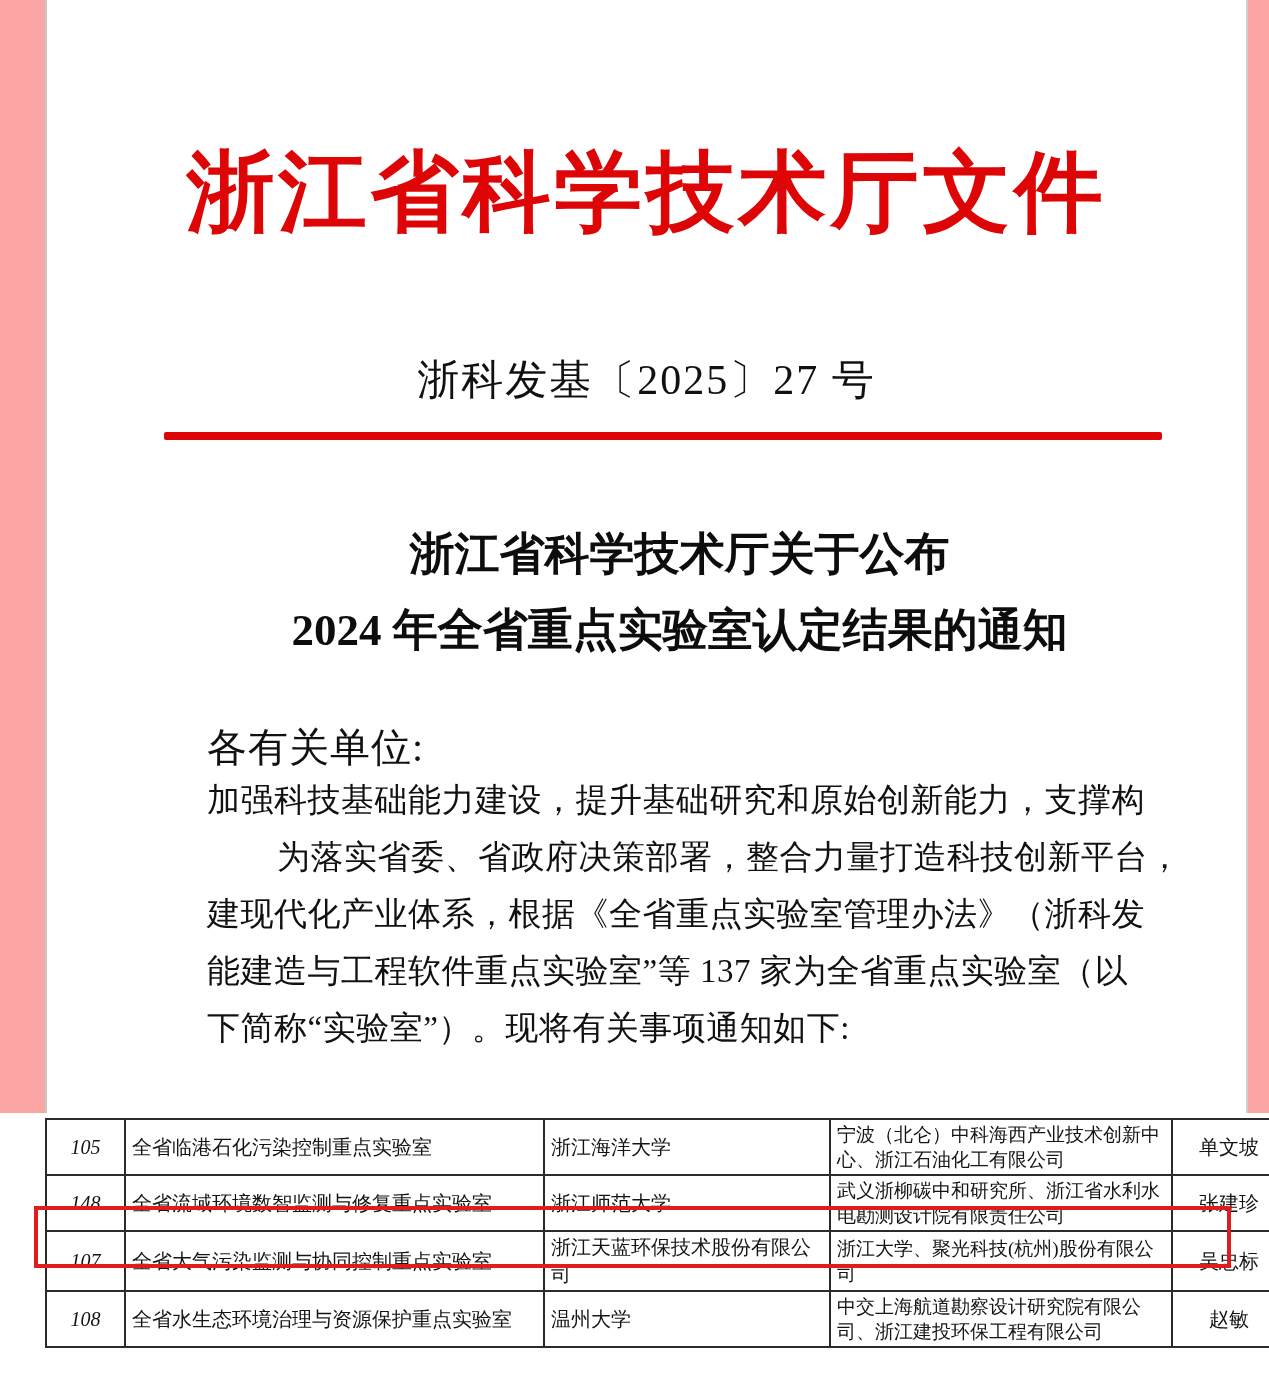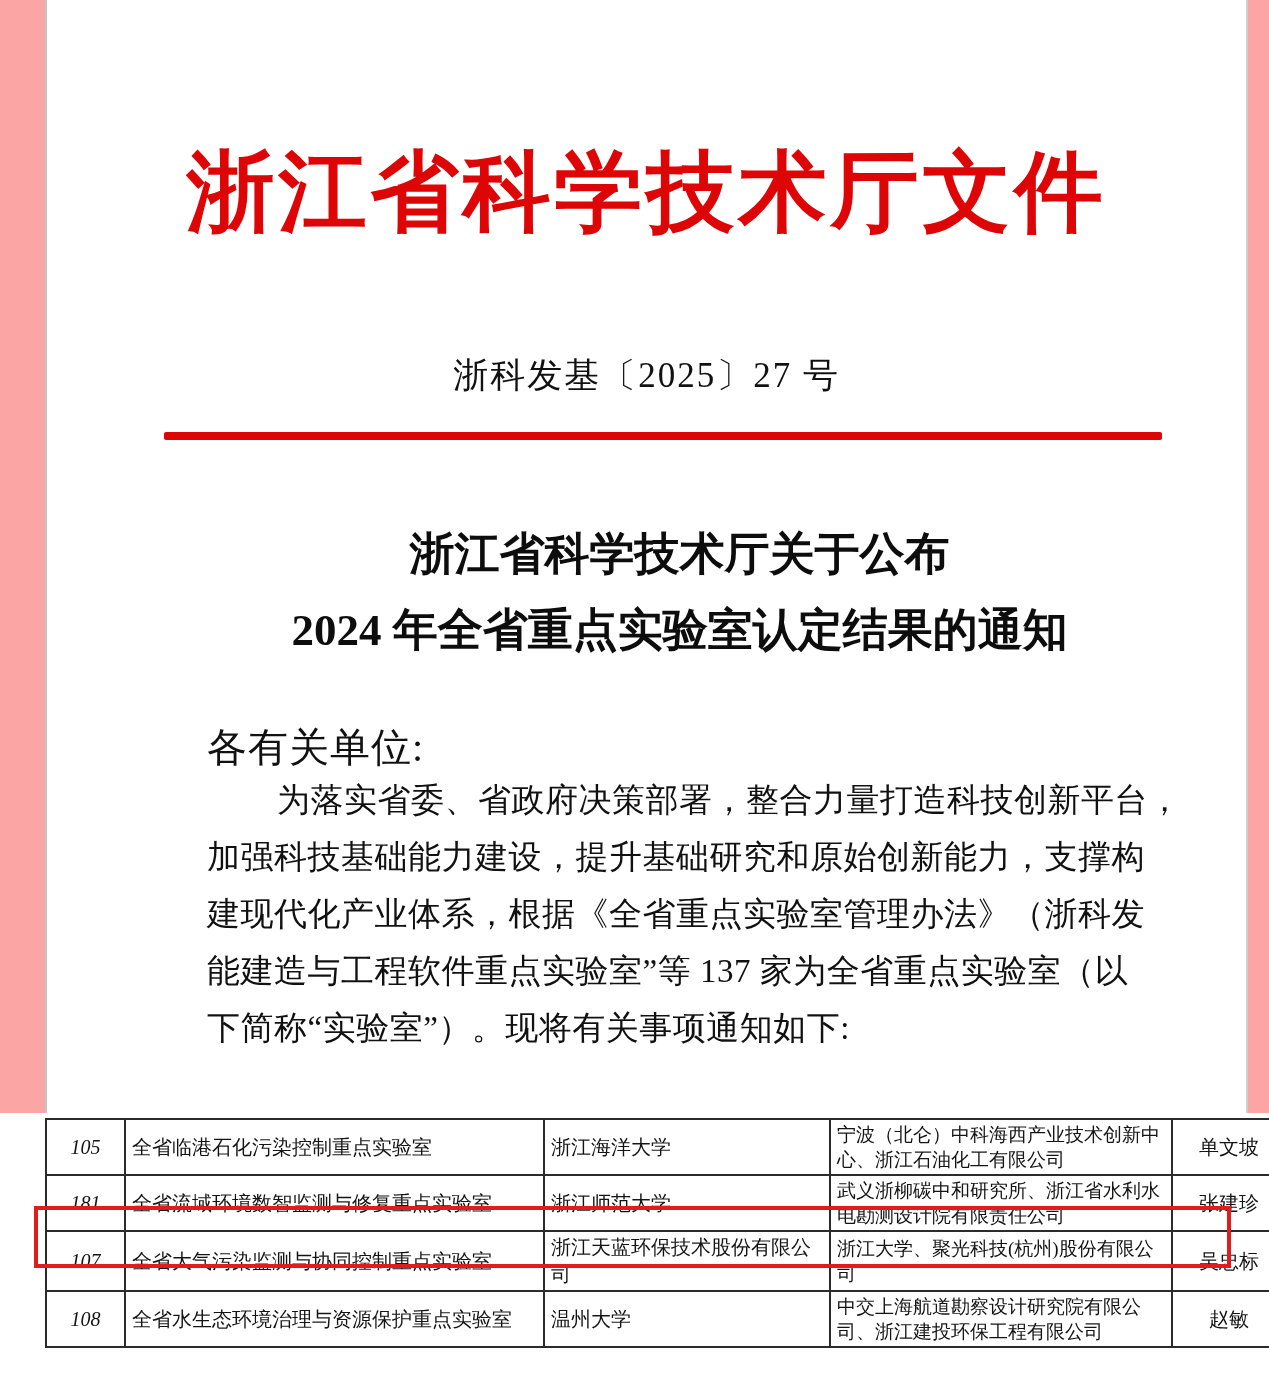--- a/index.html
+++ b/index.html
@@ -25,21 +25,21 @@
     position:absolute;left:0;top:138px;width:100%;
     text-align:center;
     font-size:88px;font-weight:bold;
     letter-spacing:4px;
     color:#dd0505;
     line-height:1.25;
     white-space:nowrap;
   }
   .doc-number{
     position:absolute;left:0;top:352px;width:100%;
-    text-align:center;font-size:35px;color:#111;
+    text-align:center;font-size:42px;color:#111;
     letter-spacing:2px;white-space:nowrap;
   }
   .red-rule{
     position:absolute;left:117px;top:432px;width:998px;height:8px;
     background:#dd0505;border-radius:2px;
   }
   .notice-title{
     position:absolute;left:0;top:516px;width:100%;
     text-align:center;font-size:45px;font-weight:bold;color:#0d0d0d;
     line-height:76px;white-space:nowrap;padding-left:33px;
@@ -97,42 +97,42 @@
       <div class="red-rule"></div>
 
       <div class="notice-title">
         <div>浙江省科学技术厅关于公布</div>
         <div>2024 年全省重点实验室认定结果的通知</div>
       </div>
 
       <div class="salutation">各有关单位:</div>
 
       <div class="body-text" id="body-text">
+          <div class="body-line">加强科技基础能力建设，提升基础研究和原始创新能力，支撑构</div>
           <div class="body-line indent">为落实省委、省政府决策部署，整合力量打造科技创新平台，</div>
-          <div class="body-line">加强科技基础能力建设，提升基础研究和原始创新能力，支撑构</div>
           <div class="body-line">建现代化产业体系，根据《全省重点实验室管理办法》（浙科发</div>
           <div class="body-line">能建造与工程软件重点实验室”等 137 家为全省重点实验室（以</div>
           <div class="body-line">下简称“实验室”）。现将有关事项通知如下:</div>
         </div>
 
     </div>
   </div>
 
   <div class="bottom-band">
     <table class="lab-table">
       <tbody id="lab-tbody">
           <tr class="r0">
             <td class="c-no">105</td>
             <td class="c-lab">全省临港石化污染控制重点实验室</td>
             <td class="c-host">浙江海洋大学</td>
             <td class="c-partners">宁波（北仑）中科海西产业技术创新中心、浙江石油化工有限公司</td>
             <td class="c-director">单文坡</td>
           </tr>
           <tr class="r1">
-            <td class="c-no">181</td>
+            <td class="c-no">148</td>
             <td class="c-lab">全省流域环境数智监测与修复重点实验室</td>
             <td class="c-host">浙江师范大学</td>
             <td class="c-partners">武义浙柳碳中和研究所、浙江省水利水电勘测设计院有限责任公司</td>
             <td class="c-director">张建珍</td>
           </tr>
           <tr class="r2">
             <td class="c-no">107</td>
             <td class="c-lab">全省大气污染监测与协同控制重点实验室</td>
             <td class="c-host">浙江天蓝环保技术股份有限公司</td>
             <td class="c-partners">浙江大学、聚光科技(杭州)股份有限公司</td>

